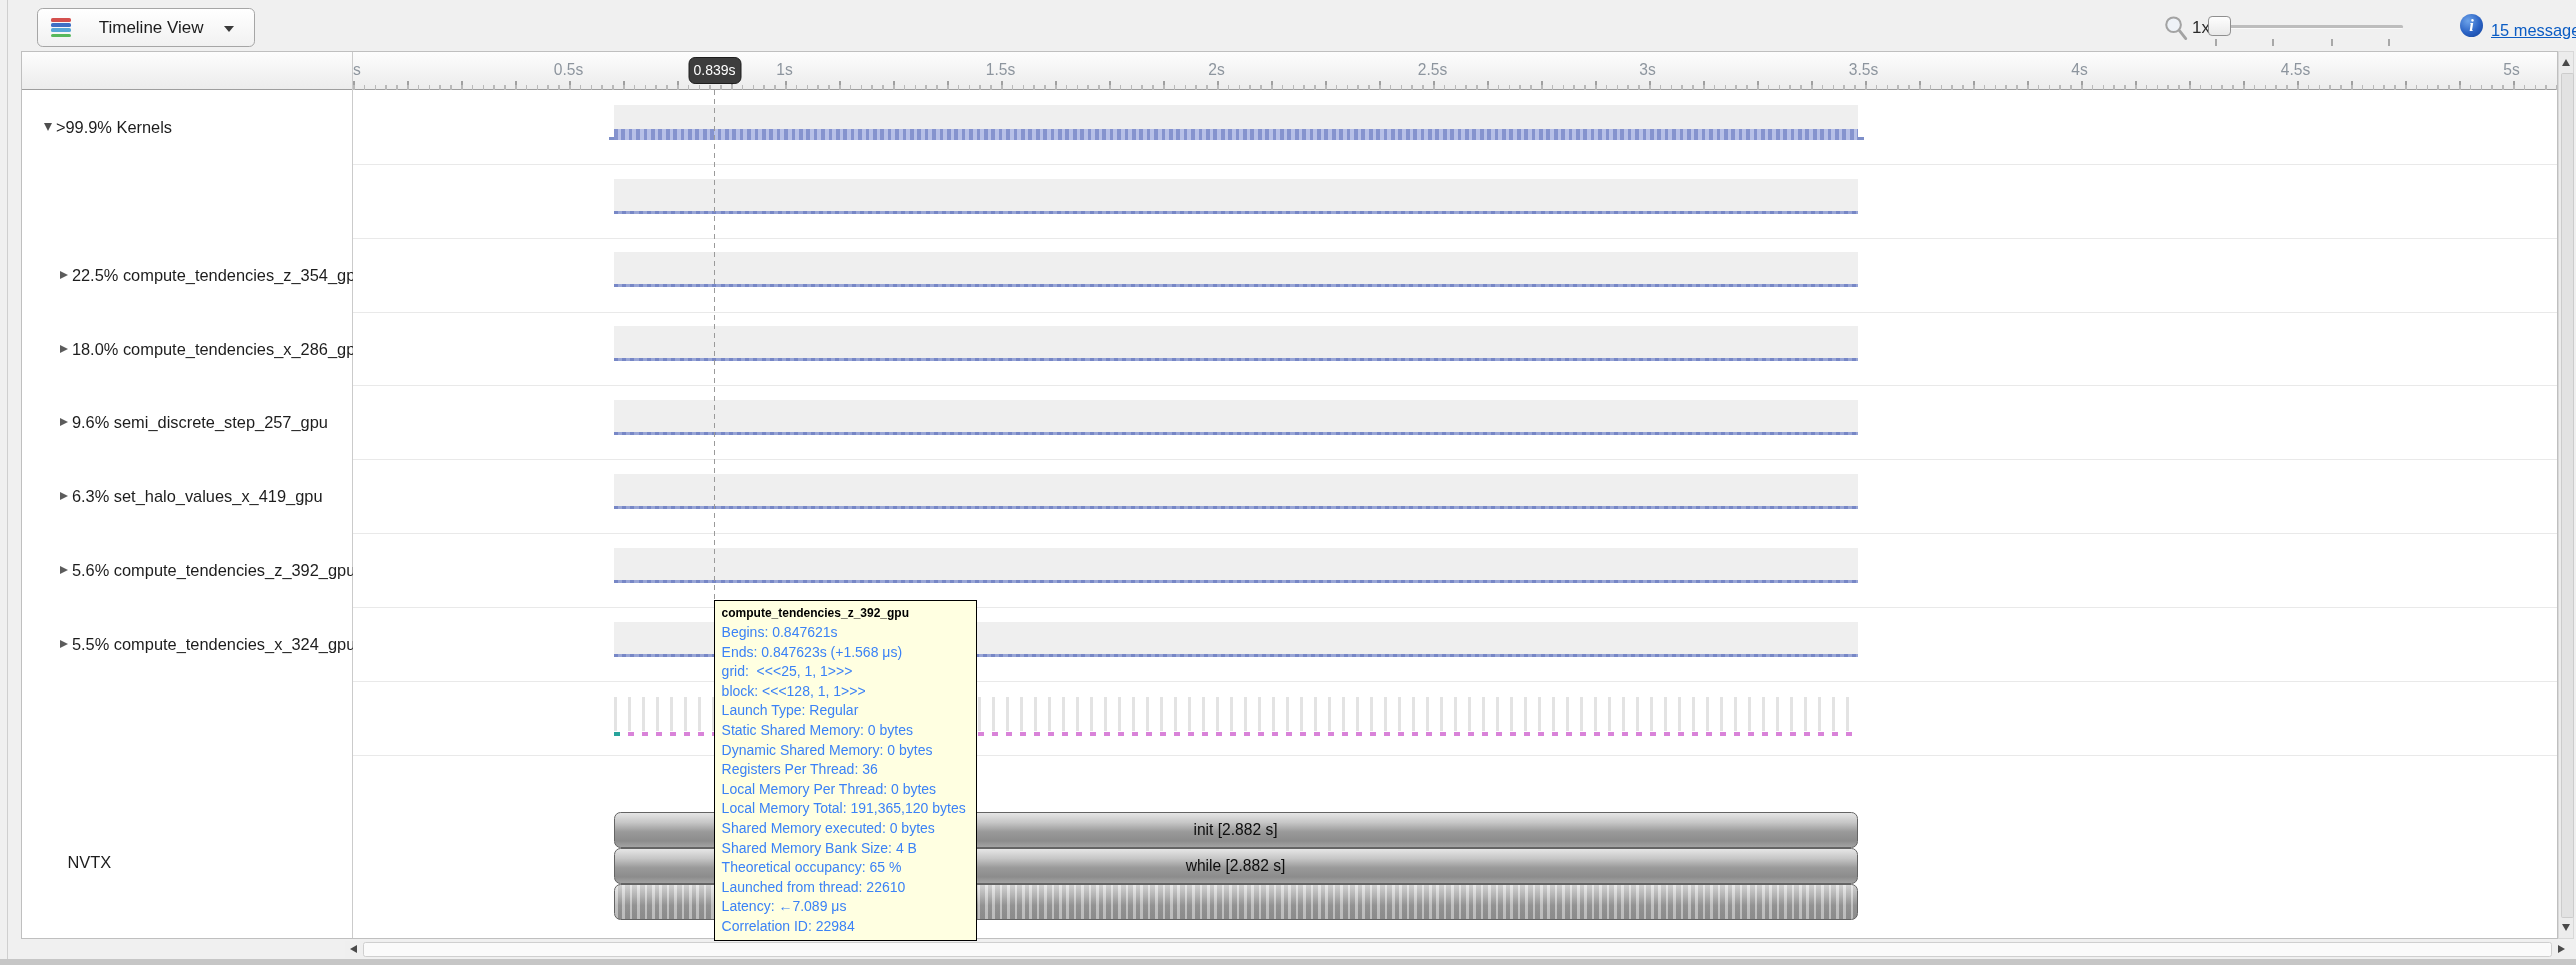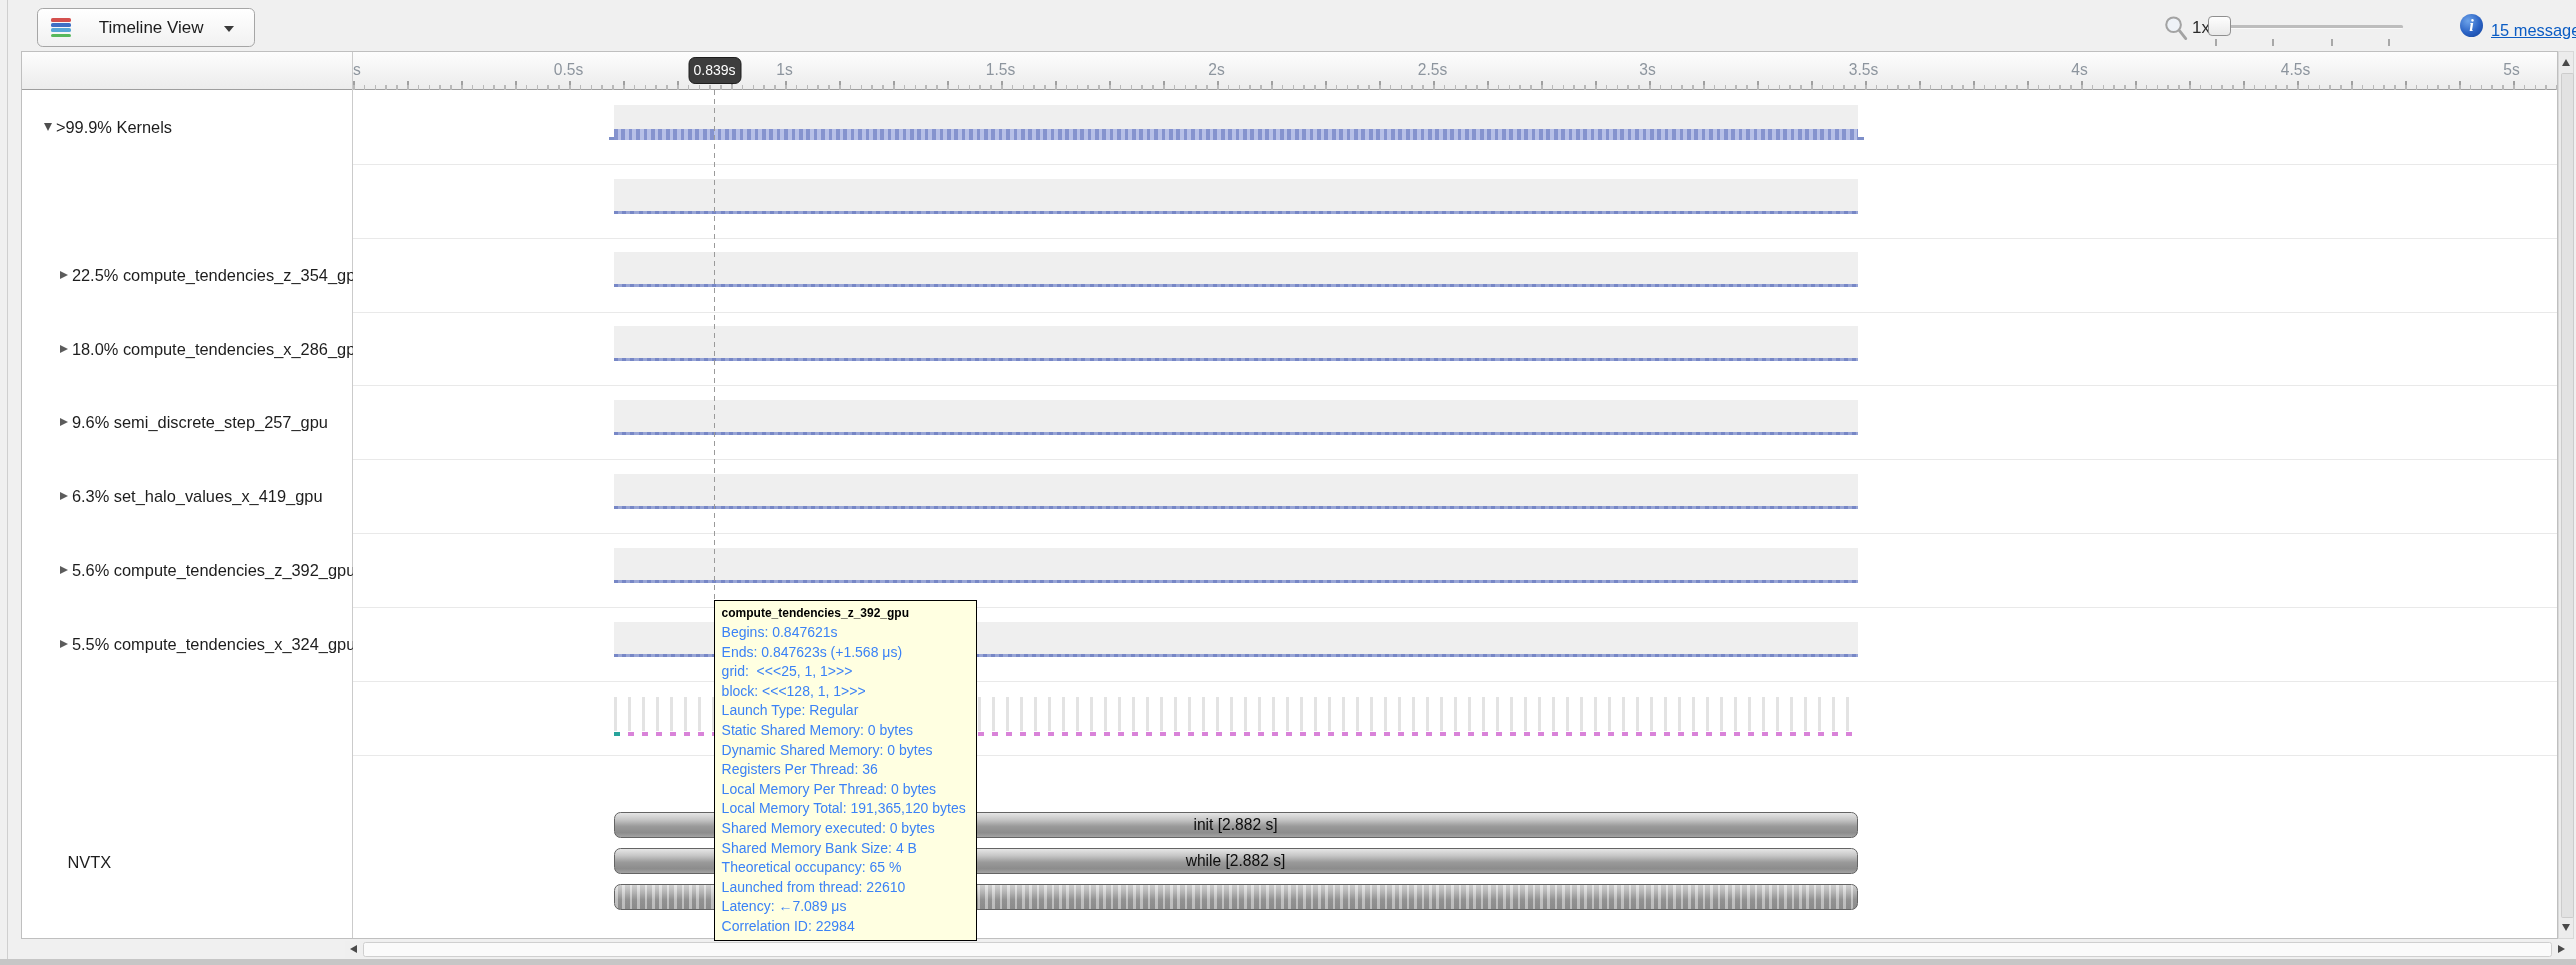--- a/index.html
+++ b/index.html
@@ -66,21 +66,21 @@
   .kbase{position:absolute;left:256px;width:1255px;top:47px;height:2.5px;background:#7e8fc9;}
   .kstripes{position:absolute;left:261px;width:1244px;top:39px;height:10.7px;cursor:pointer;
     background:repeating-linear-gradient(90deg,#8593ce 0 3.7px,#b7c0e7 3.7px 7.4px);}
   .kline{position:absolute;left:261px;width:1244px;height:3.3px;cursor:pointer;
     background:repeating-linear-gradient(90deg,#7787c6 0 4.1px,#98a5d6 4.1px 8.2px);}
   .mem-ticks{position:absolute;left:261px;width:1244px;top:607px;height:34px;cursor:pointer;
     background:repeating-linear-gradient(90deg,#e3e3e3 0 3.3px,transparent 3.3px 14px);}
   .mem-dashes{position:absolute;left:261px;width:1244px;top:642px;height:4.1px;cursor:pointer;
     background:repeating-linear-gradient(90deg,#d983d9 0 5.7px,transparent 5.7px 14px);}
   .mem-teal{position:absolute;left:261px;width:6.6px;top:642px;height:4.1px;background:#27a39b;}
-  .nvtx-bar{position:absolute;left:261px;width:1244px;height:26px;border:0.8px solid #646464;border-radius:6.6px;box-sizing:border-box;
+  .nvtx-bar{position:absolute;left:261px;width:1244px;height:36px;border:0.8px solid #646464;border-radius:6.6px;box-sizing:border-box;
     background:linear-gradient(180deg,#e6e6e6 0%,#c6c6c6 28%,#9a9a9a 55%,#8c8c8c 82%,#a3a3a3 100%);
     display:flex;align-items:center;justify-content:center;font-size:15.6px;color:#0e0e0e;cursor:pointer;}
   .nvtx-striped{background:
     repeating-linear-gradient(90deg,rgba(255,255,255,0.38) 0 2.5px,rgba(0,0,0,0.05) 2.5px 7.4px),
     linear-gradient(180deg,#dcdcdc 0%,#bdbdbd 30%,#9a9a9a 60%,#929292 100%);}
   .cursor-line{position:absolute;left:361px;top:0;width:1.6px;height:851px;
     background:repeating-linear-gradient(180deg,#9a9a9a 0 4.9px,transparent 4.9px 9px);}
 
   
   .vscroll{left:2558px;top:51px;width:16.4px;height:888px;background:#ececec;border:0.8px solid #d8d8d8;box-sizing:border-box;}

